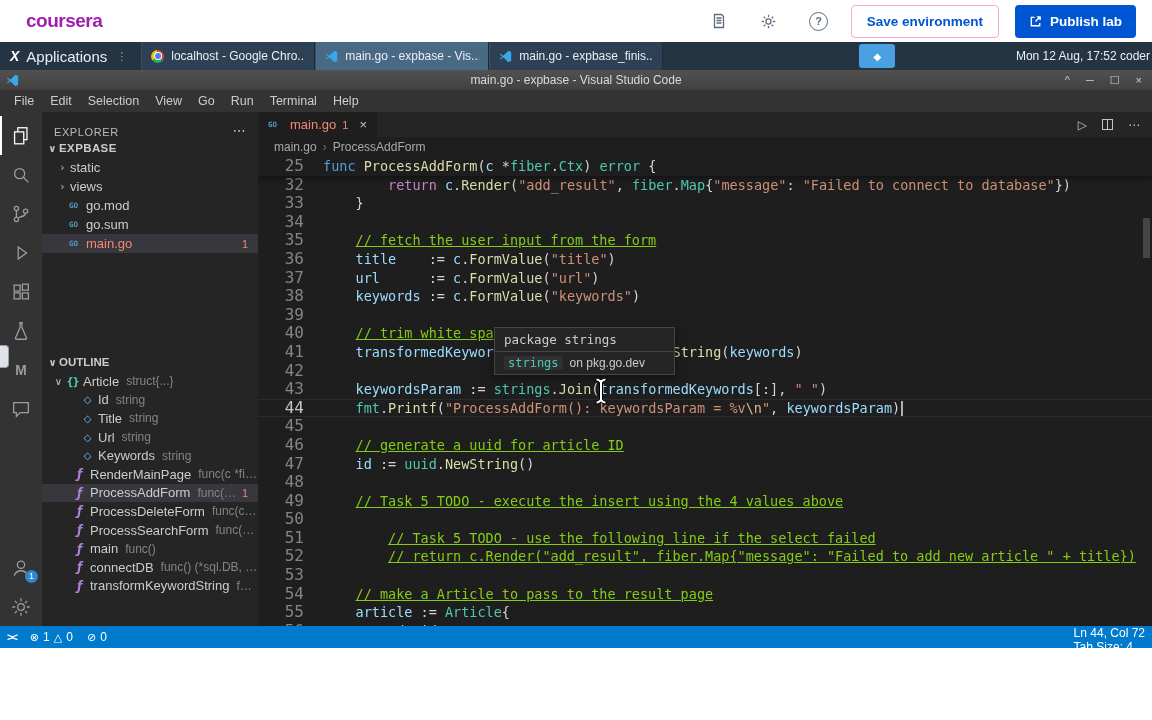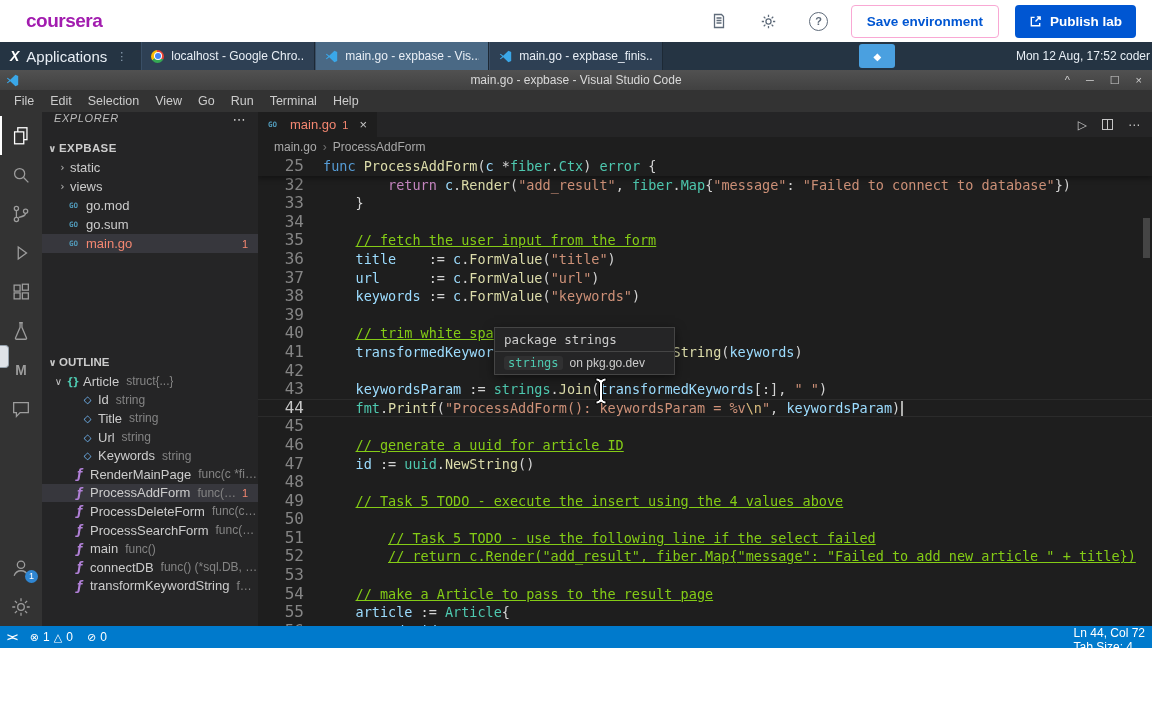--- a/index.html
+++ b/index.html
@@ -52,21 +52,21 @@
   .activity{width:42px;background:#333333;display:flex;flex-direction:column;align-items:center;padding-top:4px;box-sizing:border-box;flex:none;}
   .aicon{height:39px;width:42px;display:flex;align-items:center;justify-content:center;color:#9d9d9d;position:relative;box-sizing:border-box;}
   .aicon.active{color:#ffffff;box-shadow:inset 2px 0 0 #ffffff;}
   .aicon svg{stroke:currentColor;fill:none;stroke-width:1.4;}
   .abadge{position:absolute;right:4px;bottom:4px;background:#2f86d2;color:#fff;border-radius:50%;
           width:13px;height:13px;font-size:9px;line-height:13px;text-align:center;}
   .aspacer{flex:1;}
 
   
   .sidebar{width:216px;background:#252526;color:#cccccc;display:flex;flex-direction:column;font-size:13px;flex:none;box-sizing:border-box;}
-  .sb-head{height:26px;display:flex;align-items:flex-start;padding:0 12px;font-size:11px;letter-spacing:.6px;color:#bbbbbb;font-style:italic;}
+  .sb-head{height:26px;display:flex;align-items:flex-end;padding:0 12px;font-size:11px;letter-spacing:.6px;color:#bbbbbb;}
   .sb-dots{margin-left:auto;color:#cccccc;font-size:13px;}
   .wsrow{height:20px;display:flex;align-items:center;font-weight:bold;font-size:11.5px;padding-left:4px;letter-spacing:.4px;}
   .chev{width:13px;color:#c5c5c5;font-size:10px;text-align:center;flex:none;font-family:"DejaVu Sans",sans-serif;}
   .exrow{height:19px;display:flex;align-items:center;padding-left:14px;cursor:default;}
   .exrow.sel{background:#37373d;}
   .ic-go{color:#519aba;font-size:7.5px;font-weight:bold;width:16px;flex:none;font-family:"DejaVu Sans Mono",monospace;}
   .exlabel{margin-left:1px;}
   .exlabel.err{color:#f48771;}
   .exbadge{margin-left:auto;margin-right:10px;color:#f48771;font-size:11px;}
   .outline-head{margin-top:99px;height:20px;display:flex;align-items:center;font-weight:bold;font-size:11.5px;padding-left:4px;}

